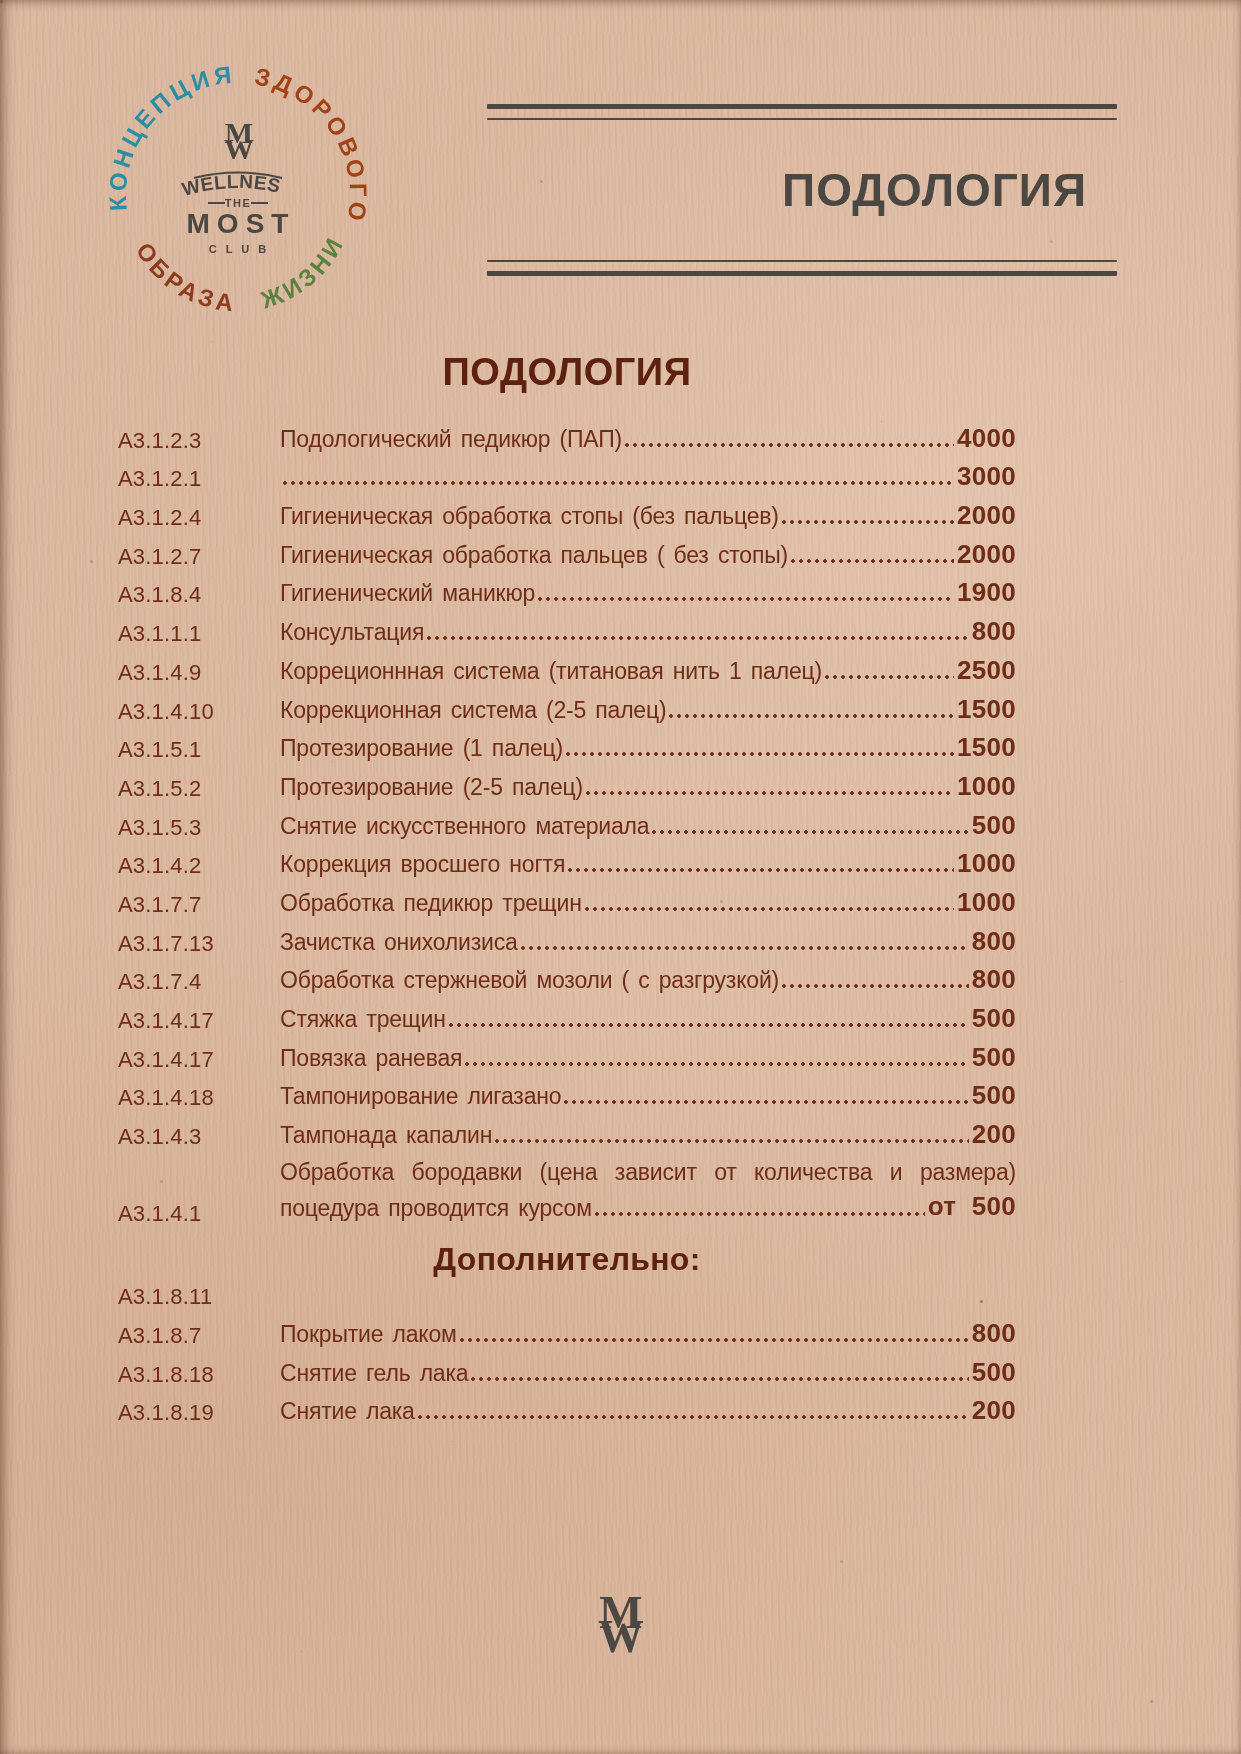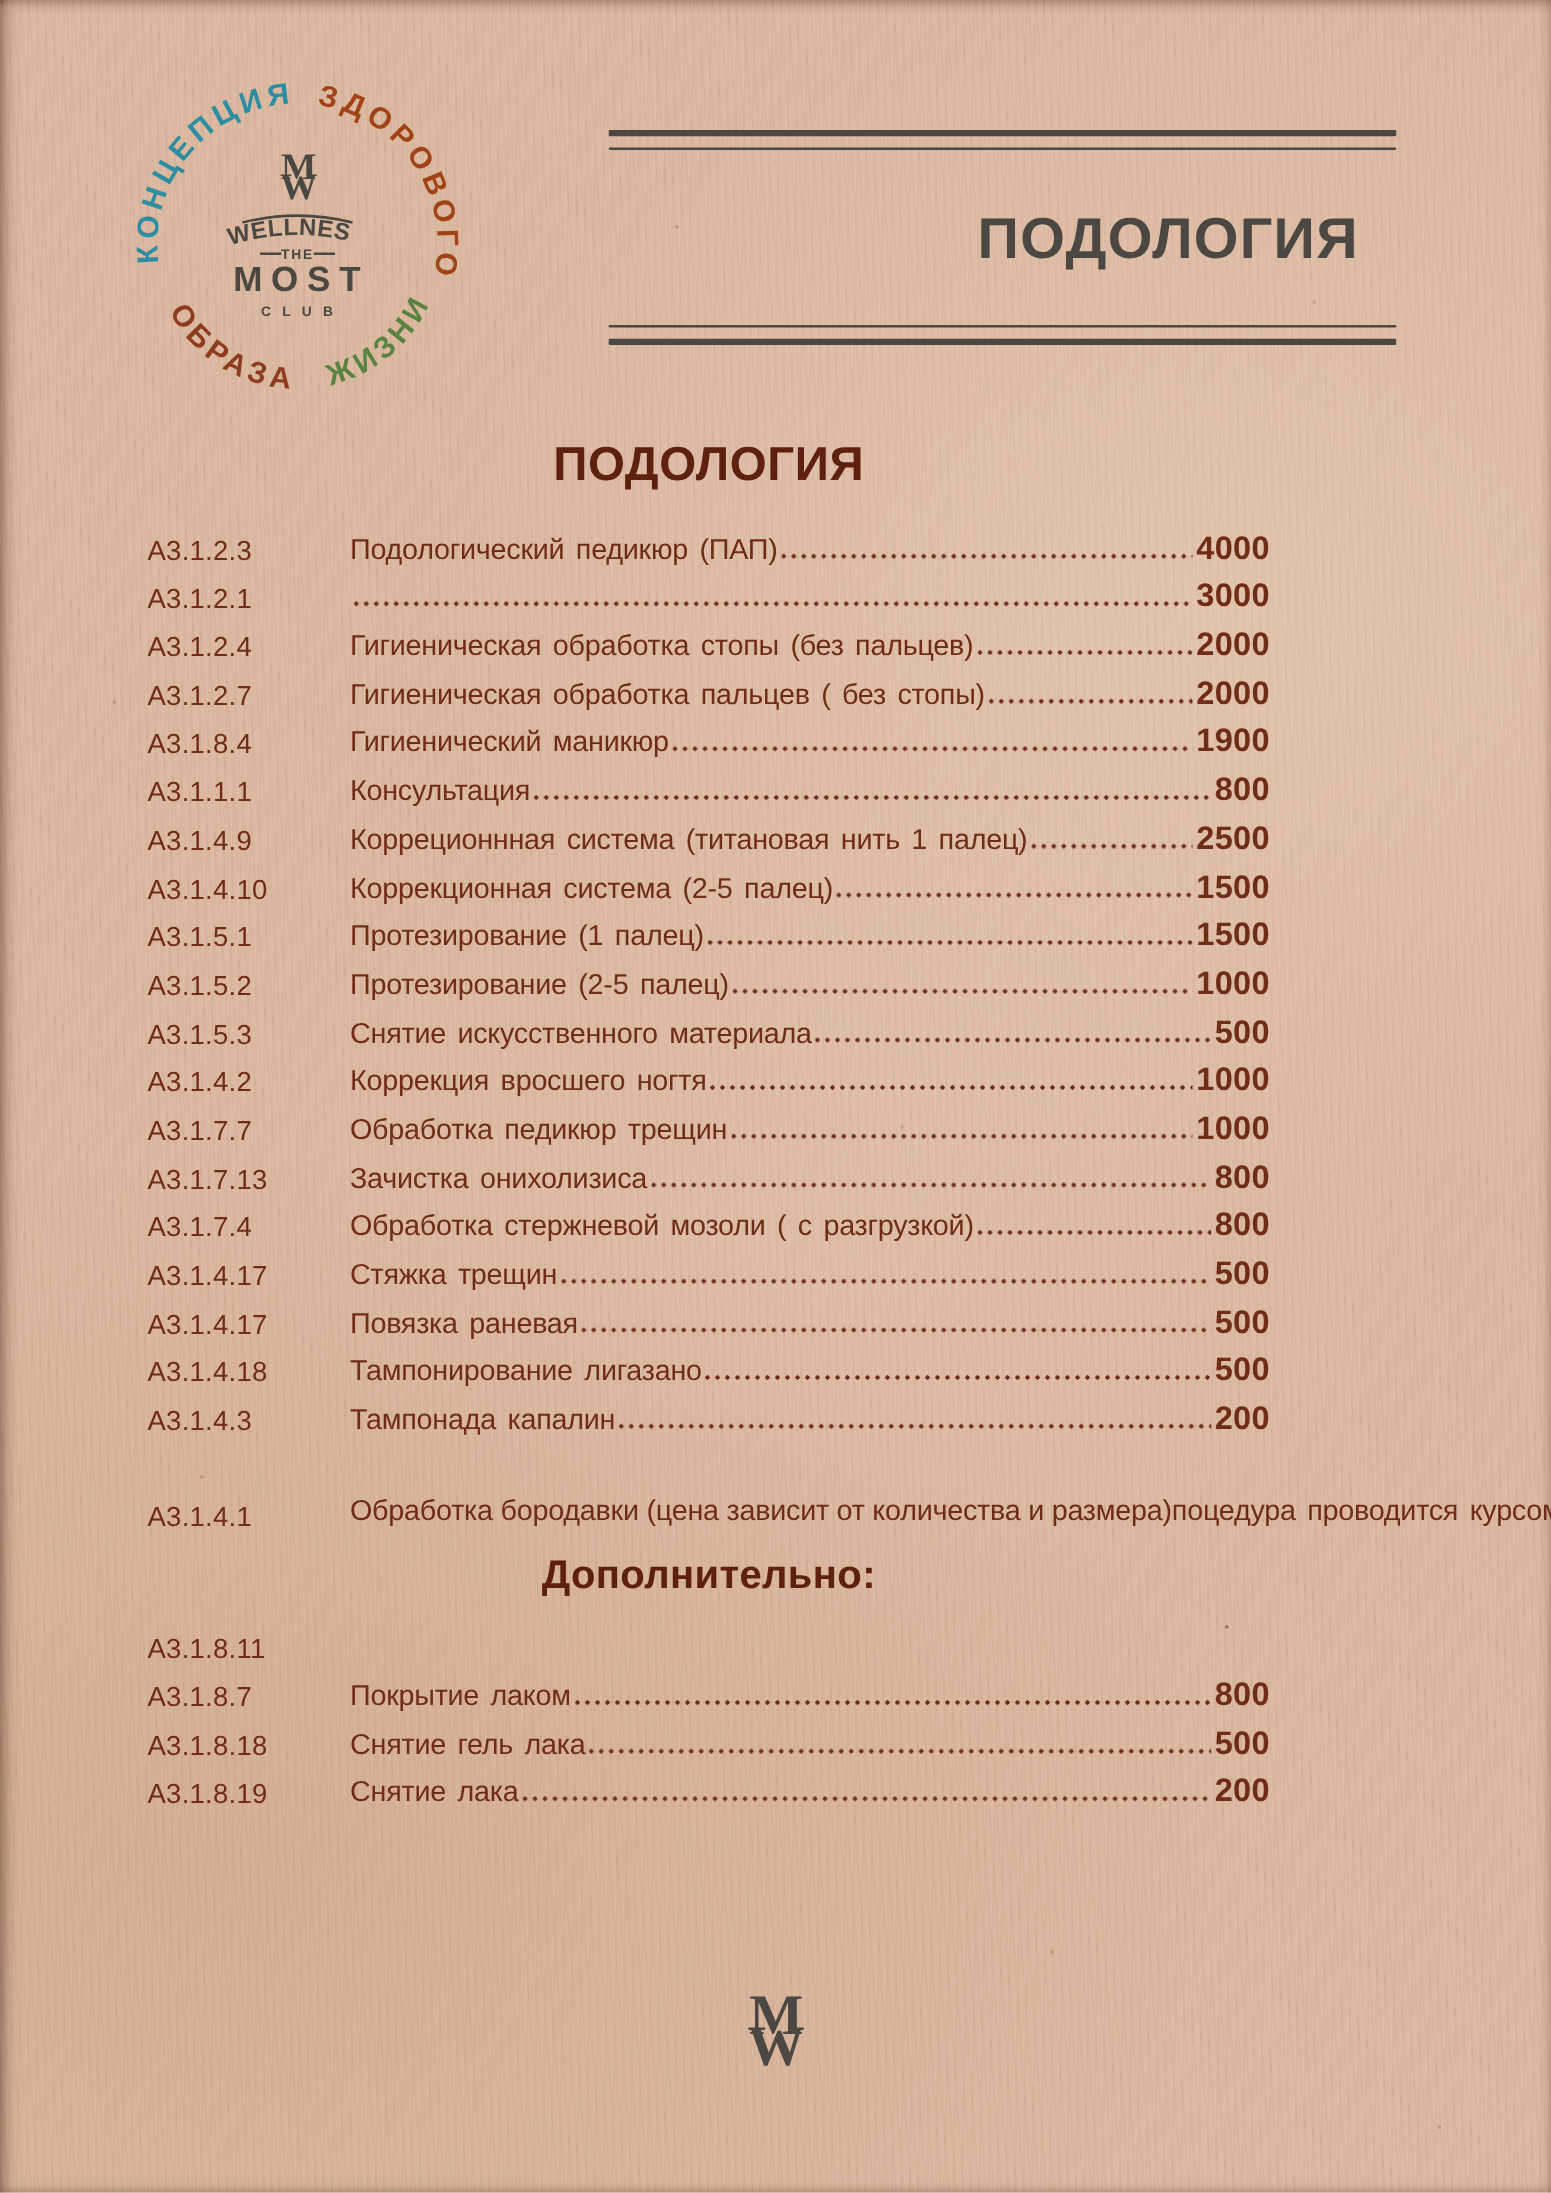--- a/index.html
+++ b/index.html
@@ -83,32 +83,32 @@
   .row .code{flex:0 0 162px;font-size:22px;font-weight:normal;letter-spacing:0.2px;}
   .entry{flex:1;display:flex;align-items:baseline;min-width:0;}
   .name{font-size:23px;letter-spacing:-0.2px;word-spacing:3px;white-space:nowrap;}
   .dots{
     flex:1;height:4px;margin:0 3px;
     background-image:radial-gradient(circle at 2px 2px, var(--maroon) 1.55px, transparent 1.9px);
     background-size:8px 4px;background-repeat:repeat-x;background-position:left bottom;
   }
   .price{font-size:26px;font-weight:bold;letter-spacing:0.3px;white-space:nowrap;word-spacing:8px;}
   .row-multi{height:77.4px;}
-  .entry-col{flex:1;display:flex;min-width:0;}
+  .entry-col{flex:1;display:flex;flex-direction:column;min-width:0;}
   .entry-col .justified{
     font-size:23px;letter-spacing:-0.2px;height:38.7px;display:flex;align-items:flex-end;padding-bottom:5px;box-sizing:border-box;
   }
   .entry-col .justified span{width:100%;text-align:justify;text-align-last:justify;}
   .entry-col .entry{height:38.7px;align-items:baseline;display:flex;padding-bottom:5px;box-sizing:border-box;}
   .entry-col .entry .name{align-self:flex-end;padding-bottom:0;}
   .entry-col .entry .dots{align-self:flex-end;margin-bottom:6px;}
   .entry-col .entry .price{align-self:flex-end;}
   .extras-title{
     text-align:center;font-size:32px;line-height:34px;font-weight:bold;
-    color:var(--maroon-dark);margin-top:10px;margin-bottom:22px;letter-spacing:0.3px;
+    color:var(--maroon-dark);margin-top:10px;letter-spacing:0.3px;
   }
 
   
   .footer-monogram{position:absolute;left:50%;transform:translateX(-50%);top:1593px;width:55px;height:60px;}
 </style>
 </head>
 <body>
 
 <div class="page">
   <div class="speck-layer"></div>

